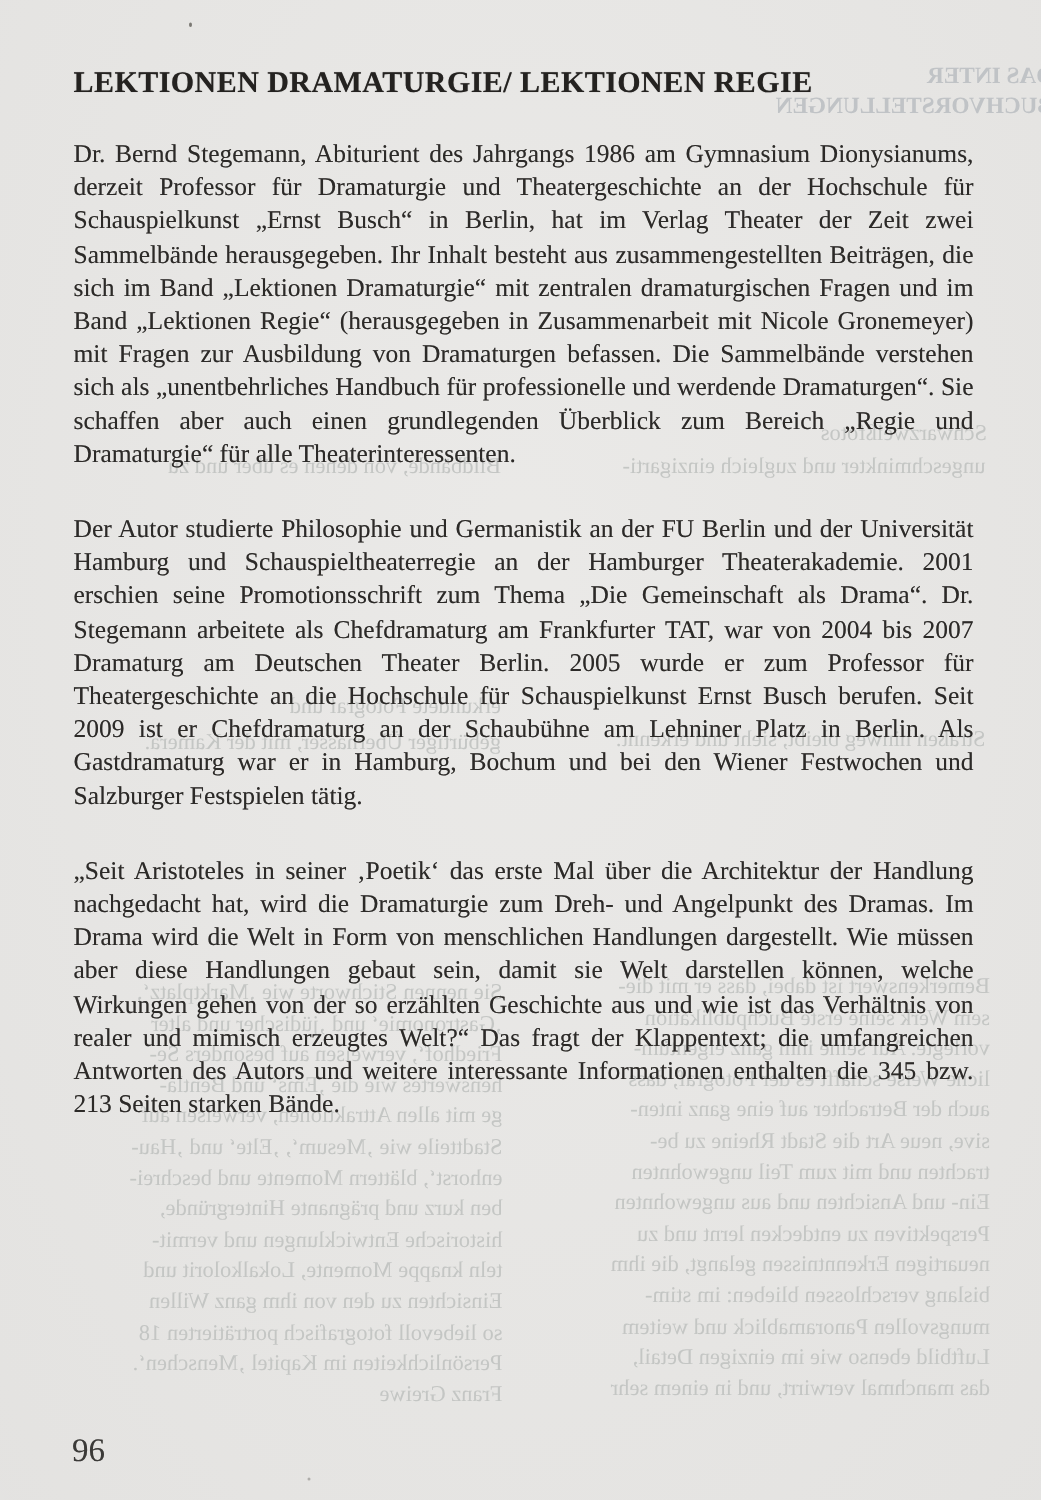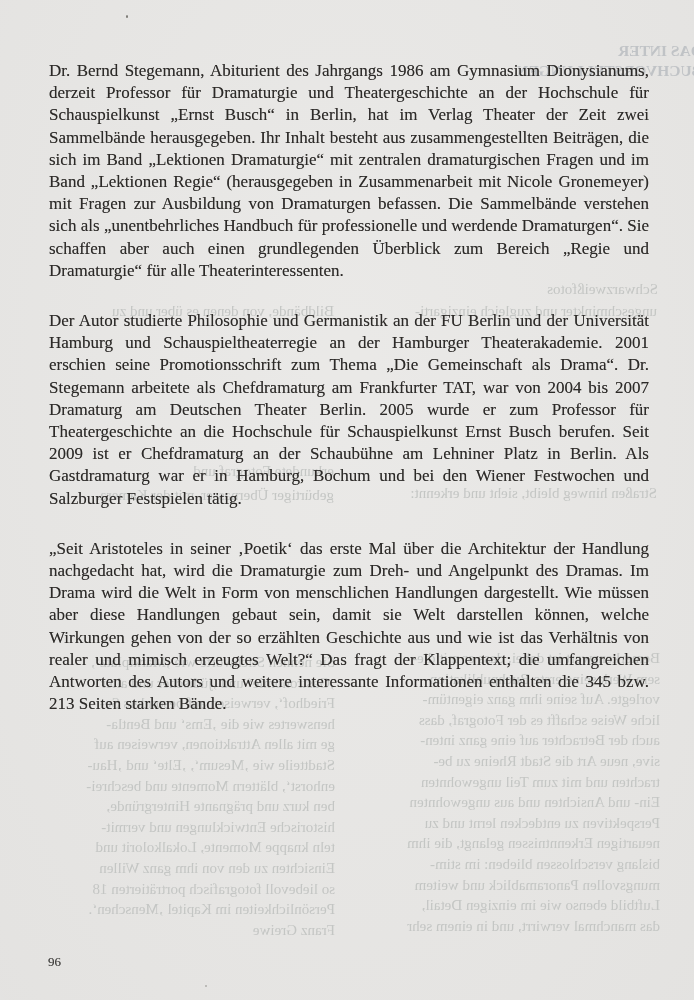--- a/index.html
+++ b/index.html
@@ -39,21 +39,21 @@
     font-size: 17px;
     line-height: 22.2px;
     text-align: justify;
     margin: 16px 0 28px 0;
     text-shadow: 0 0 0.4px rgba(44,42,40,0.45);
   }
   .page-number {
     position: absolute;
     left: 48px;
     top: 954px;
-    font-size: 13px;
+    font-size: 22px;
     color: #3b3a38;
     text-shadow: 0 0 0.4px rgba(59,58,56,0.4);
   }
 
   
   .ghost {
     position: absolute;
     transform: scaleX(-1);
     color: #c4c6c4;
     filter: blur(0.45px);
@@ -126,20 +126,21 @@
 trachten und mit zum Teil ungewohnten
 Ein- und Ansichten und aus ungewohnten
 Perspektiven zu entdecken lernt und zu
 neuartigen Erkenntnissen gelangt, die ihm
 bislang verschlossen blieben: im stim-
 mungsvollen Panoramablick und weitem
 Luftbild ebenso wie im einzigen Detail,
 das manchmal verwirrt, und in einem sehr</div>
 
   <main class="content">
+    <h1>LEKTIONEN DRAMATURGIE/ LEKTIONEN REGIE</h1>
     <p>Dr. Bernd Stegemann, Abiturient des Jahrgangs 1986 am Gymnasium Dionysianums, derzeit Professor für Dramaturgie und Theatergeschichte an der Hochschule für Schauspielkunst „Ernst Busch“ in Berlin, hat im Verlag Theater der Zeit zwei Sammelbände herausgegeben. Ihr Inhalt besteht aus zusammengestellten Beiträgen, die sich im Band „Lektionen Dramaturgie“ mit zentralen dramaturgischen Fragen und im Band „Lektionen Regie“ (herausgegeben in Zusammenarbeit mit Nicole Gronemeyer) mit Fragen zur Ausbildung von Dramaturgen befassen. Die Sammelbände verstehen sich als „unentbehrliches Handbuch für professionelle und werdende Dramaturgen“. Sie schaffen aber auch einen grundlegenden Überblick zum Bereich „Regie und Dramaturgie“ für alle Theaterinteressenten.</p>
     <p>Der Autor studierte Philosophie und Germanistik an der FU Berlin und der Universität Hamburg und Schauspieltheaterregie an der Hamburger Theaterakademie. 2001 erschien seine Promotionsschrift zum Thema „Die Gemeinschaft als Drama“. Dr. Stegemann arbeitete als Chefdramaturg am Frankfurter TAT, war von 2004 bis 2007 Dramaturg am Deutschen Theater Berlin. 2005 wurde er zum Professor für Theatergeschichte an die Hochschule für Schauspielkunst Ernst Busch berufen. Seit 2009 ist er Chefdramaturg an der Schaubühne am Lehniner Platz in Berlin. Als Gastdramaturg war er in Hamburg, Bochum und bei den Wiener Festwochen und Salzburger Festspielen tätig.</p>
     <p>„Seit Aristoteles in seiner ‚Poetik‘ das erste Mal über die Architektur der Handlung nachgedacht hat, wird die Dramaturgie zum Dreh- und Angelpunkt des Dramas. Im Drama wird die Welt in Form von menschlichen Handlungen dargestellt. Wie müssen aber diese Handlungen gebaut sein, damit sie Welt darstellen können, welche Wirkungen gehen von der so erzählten Geschichte aus und wie ist das Verhältnis von realer und mimisch erzeugtes Welt?“ Das fragt der Klappentext; die umfangreichen Antworten des Autors und weitere interessante Informationen enthalten die 345 bzw. 213 Seiten starken Bände.</p>
   </main>
 
   <div class="page-number">96</div>
 
   <div class="speck speck-1"></div>
   <div class="speck speck-2"></div>
 

